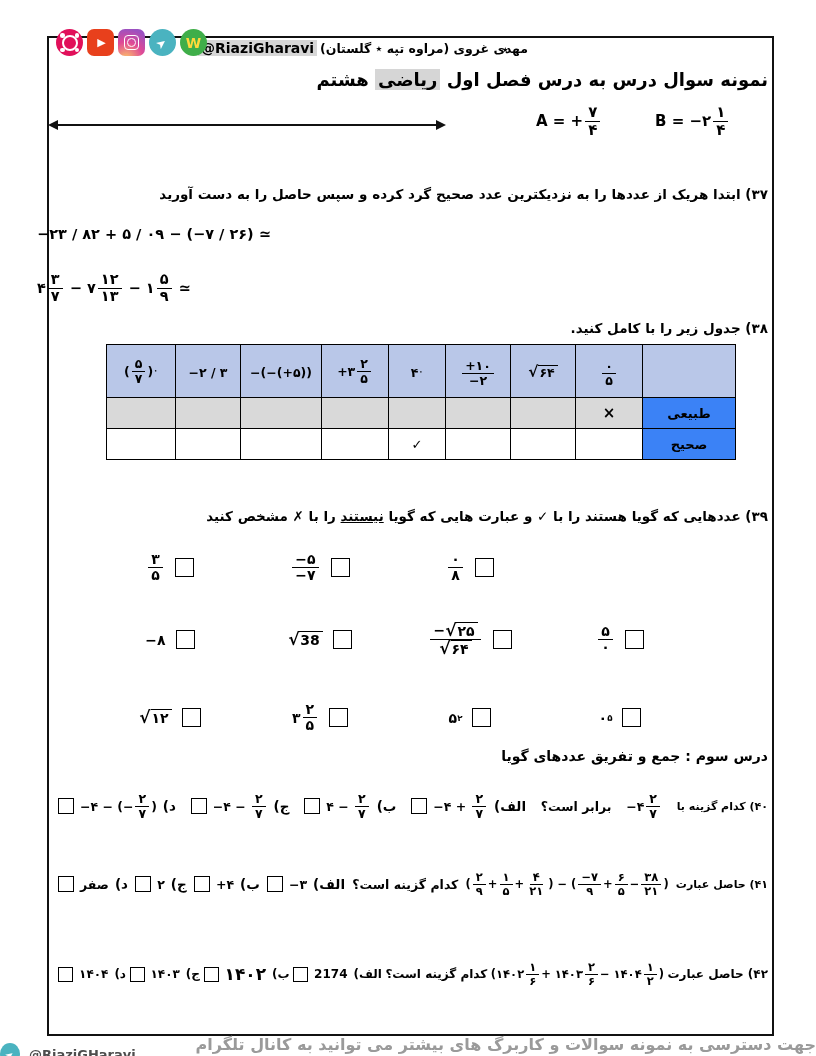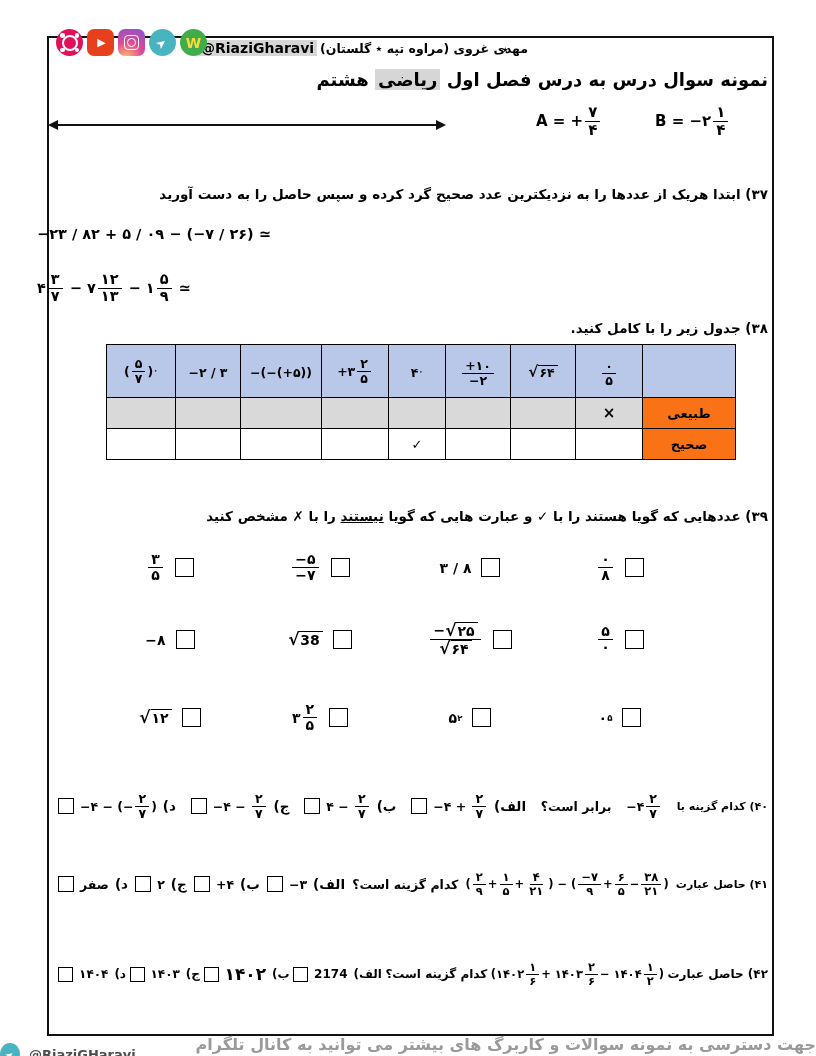--- a/index.html
+++ b/index.html
@@ -38,21 +38,21 @@
   .ig-glyph::after{content:"";position:absolute;inset:2.2px;border:1.7px solid #fff;border-radius:50%;}
   .tg-glyph{color:#fff;font-size:12px;transform:rotate(-38deg) translateX(-1px);}
   .gw-glyph{color:#ffd93b;font-size:14px;font-weight:bold;}
   
   .nline{position:absolute;left:55px;top:124px;width:382px;height:2.4px;background:#111;}
   .ah{position:absolute;width:0;height:0;border-style:solid;}
   
   .q-table{border-collapse:collapse;direction:rtl;table-layout:fixed;}
   .q-table td{border:1.7px solid #000;text-align:center;vertical-align:middle;padding:0;}
   .q-table tr:first-child td{background:#b9c7e8;height:52px;}
-  .q-table td.label-col{background:#f97316;font-weight:bold;font-size:13px;direction:rtl;}
+  .q-table td.label-col{background:#3b82f6;font-weight:bold;font-size:13px;direction:rtl;}
   .q-table tr.body-row td{height:30px;}
   .q-table tr.shaded td:not(.label-col){background:#d9d9d9;}
   .tmath{font-size:12.5px;font-weight:bold;margin:0 auto;justify-content:center;width:100%;}
   .markx{font-size:15px;font-weight:bold;}
   .markv{font-size:13px;font-weight:bold;}
   
   .q39-row{position:absolute;left:95px;width:600px;display:grid;grid-template-columns:repeat(4,1fr);}
   .q39-item{display:flex;direction:ltr;align-items:center;justify-content:center;gap:10px;font-size:14px;}
   
   .qrow{position:absolute;right:48px;left:58px;display:flex;direction:rtl;align-items:center;
@@ -160,24 +160,20 @@
   <div class="q39-row" style="top:552px;">
       <div class="q39-item">
         <span class="math"><span class="frac"><span class="fn">۳</span><span class="fd">۵</span></span></span>
         <span class="cbox big"></span>
       </div>
       <div class="q39-item">
         <span class="math"><span class="frac"><span class="fn">−۵</span><span class="fd">−۷</span></span></span>
         <span class="cbox big"></span>
       </div>
       <div class="q39-item">
-        <span class="math"><span class="mtxt">۳ / ۸</span></span>
-        <span class="cbox big"></span>
-      </div>
-      <div class="q39-item">
         <span class="math"><span class="frac"><span class="fn">۰</span><span class="fd">۸</span></span></span>
         <span class="cbox big"></span>
       </div>
     </div>
   <div class="q39-row" style="top:622px;">
       <div class="q39-item">
         <span class="math"><span class="mtxt">−۸</span></span>
         <span class="cbox big"></span>
       </div>
       <div class="q39-item">
@@ -205,20 +201,21 @@
       <div class="q39-item">
         <span class="math"><span class="mtxt">۵</span><sup>۲</sup></span>
         <span class="cbox big"></span>
       </div>
       <div class="q39-item">
         <span class="math"><span class="mtxt">۰</span><sup>۵</sup></span>
         <span class="cbox big"></span>
       </div>
     </div>
 
+  <div class="abs fa" style="right:48px;top:748px;font-size:14px;">درس سوم : جمع و تفریق عددهای گویا</div>
 
   <div class="qrow" style="top:782px;height:48px;font-size:12.5px;">
     <span class="fa qtext" style="font-size:11px;">۴۰) کدام گزینه با</span>
     <span class="math" style="font-size:12.5px;"><span class="mtxt">−۴</span><span class="frac"><span class="fn">۲</span><span class="fd">۷</span></span></span>
     <span class="fa qtext" style="font-size:12.5px;">برابر است؟</span>
     <span class="opt">
       <span class="fa">الف)</span>
       <span class="math" style="font-size:12.5px;"><span class="mtxt">−۴ + </span><span class="frac"><span class="fn">۲</span><span class="fd">۷</span></span></span>
       <span class="cbox"></span>
     </span>

